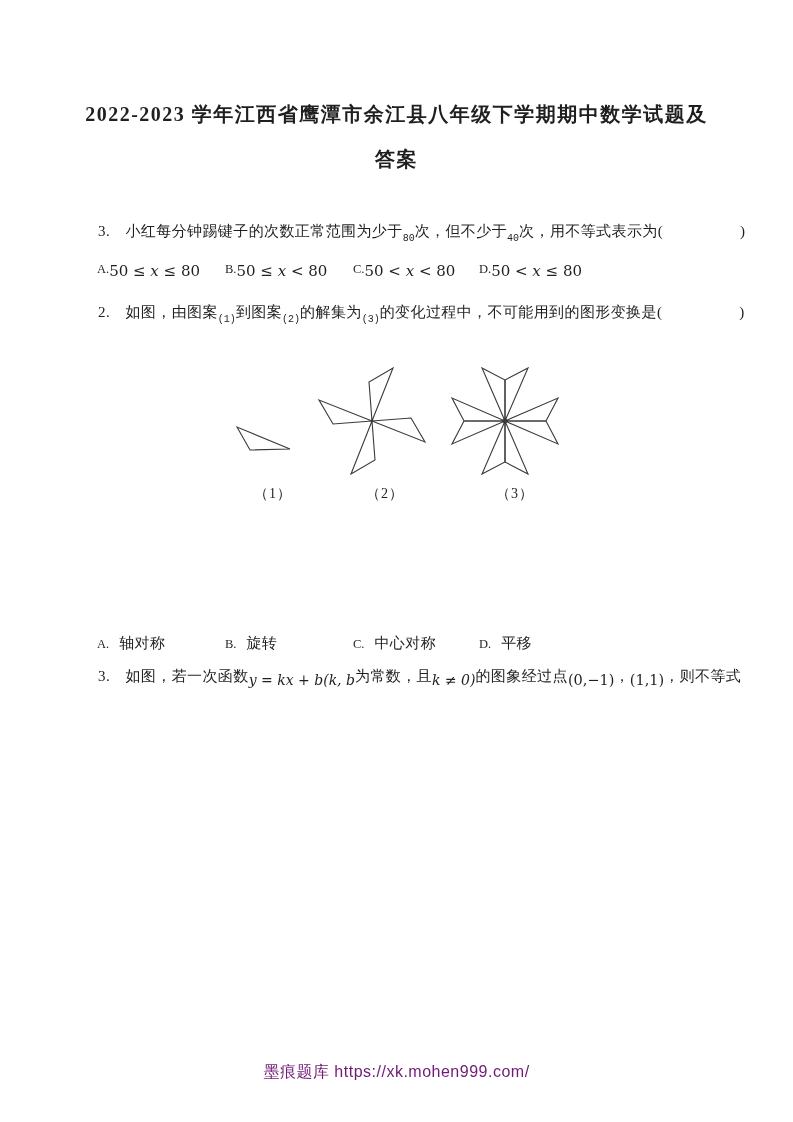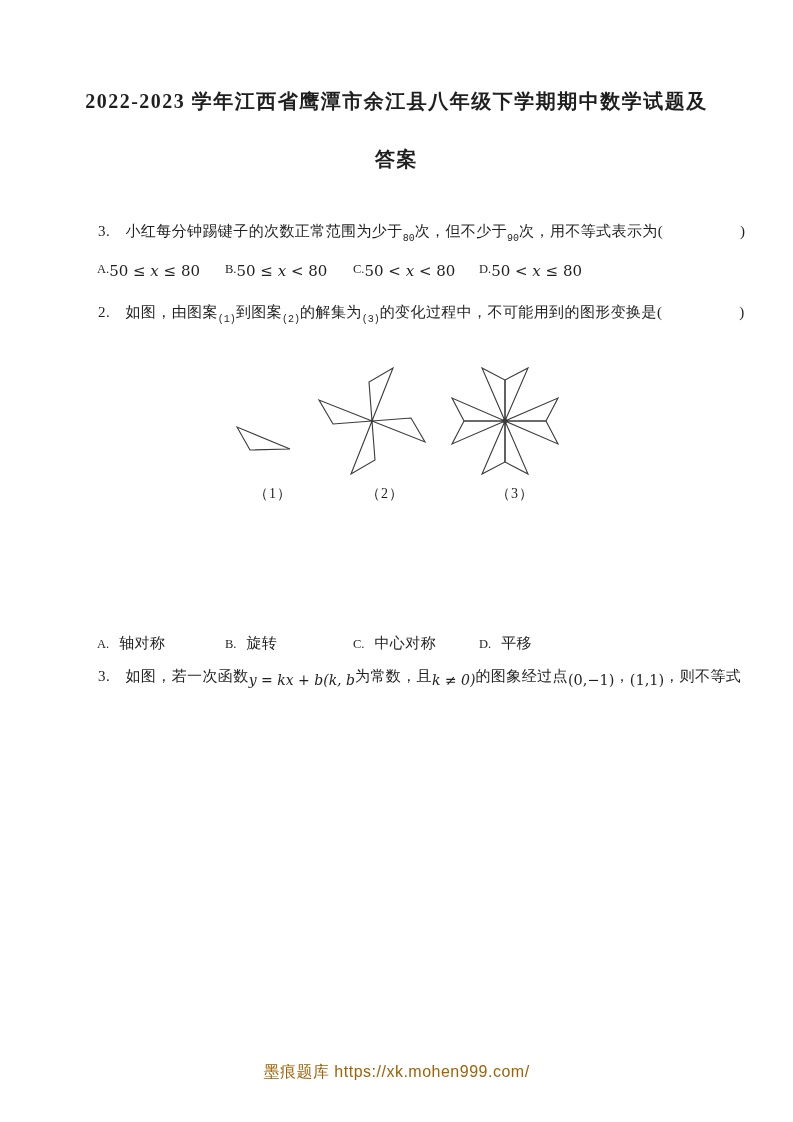--- a/index.html
+++ b/index.html
@@ -1,20 +1,20 @@
 <!DOCTYPE html>
 <html><head>
 <meta charset="utf-8">
 <style>
   html,body{margin:0;padding:0;background:#ffffff;}
   .page{position:relative;width:793px;height:1122px;background:#ffffff;overflow:hidden;
         font-family:"Liberation Serif","DejaVu Serif",serif;color:#1f1f1f;}
   .title-line{position:absolute;left:0;width:100%;text-align:center;
         font-size:20px;font-weight:700;letter-spacing:1.5px;white-space:nowrap;}
-  .tl1{top:88px;font-family:Liberation Serif, serif;}
+  .tl1{top:101px;font-family:Liberation Serif, serif;}
   .tl2{top:146px;}
   .textline{position:absolute;left:98px;font-size:15px;letter-spacing:0.4px;white-space:nowrap;}
   .sec{top:186px;}
   .q1{top:222px;}
   .q2{top:303px;}
   .q3a{top:667px;}
   .q3b{top:711px;}
   
   .msub{font-family:Liberation Mono, monospace;position:relative;top:5px;letter-spacing:0;font-size:10px;}
   .mt{font-family:"DejaVu Serif",serif;position:relative;top:4px;letter-spacing:0;font-size:14.5px;}
@@ -30,33 +30,33 @@
   .optcn{margin-left:10px;}
   
   .fig{position:absolute;}
   .fig svg{display:block;}
   .figshape{fill:none;stroke:#3a3a3a;stroke-width:1.1;stroke-linejoin:miter;}
   .figlabel{position:absolute;top:485px;width:60px;text-align:center;font-size:14px;letter-spacing:1px;}
   .fl1{left:243px;} .fl2{left:355px;} .fl3{left:485px;}
   
   .footer{position:absolute;top:1062px;left:0;width:100%;text-align:center;
         font-family:"Liberation Sans","DejaVu Sans",sans-serif;font-size:16px;
-        color:#a16207;letter-spacing:0.5px;}
+        color:#701a75;letter-spacing:0.5px;}
 </style>
 </head>
 <body>
 
 <div class="page">
 
   <div class="title-line tl1">2022-2023 学年江西省鹰潭市余江县八年级下学期期中数学试题及</div>
   <div class="title-line tl2">答案</div>
 
 
   <div class="textline q1">
-    <span>3.　小红每分钟踢键子的次数正常范围为少于</span><span class="msub">80</span><span>次，但不少于</span><span class="msub">90</span><span>次，用不等式表示为(　　　　　)</span>
+    <span>3.　小红每分钟踢键子的次数正常范围为少于</span><span class="msub">80</span><span>次，但不少于</span><span class="msub">40</span><span>次，用不等式表示为(　　　　　)</span>
   </div>
 
   <div class="opt row1 oA">
     <span class="optletter">A.</span><span class="optmath"><span>50 ≤ </span><span class="mi">x</span><span> ≤ 80</span></span>
   </div>
   <div class="opt row1 oB">
     <span class="optletter">B.</span><span class="optmath"><span>50 ≤ </span><span class="mi">x</span><span> &lt; 80</span></span>
   </div>
   <div class="opt row1 oC">
     <span class="optletter">C.</span><span class="optmath"><span>50 &lt; </span><span class="mi">x</span><span> &lt; 80</span></span>

